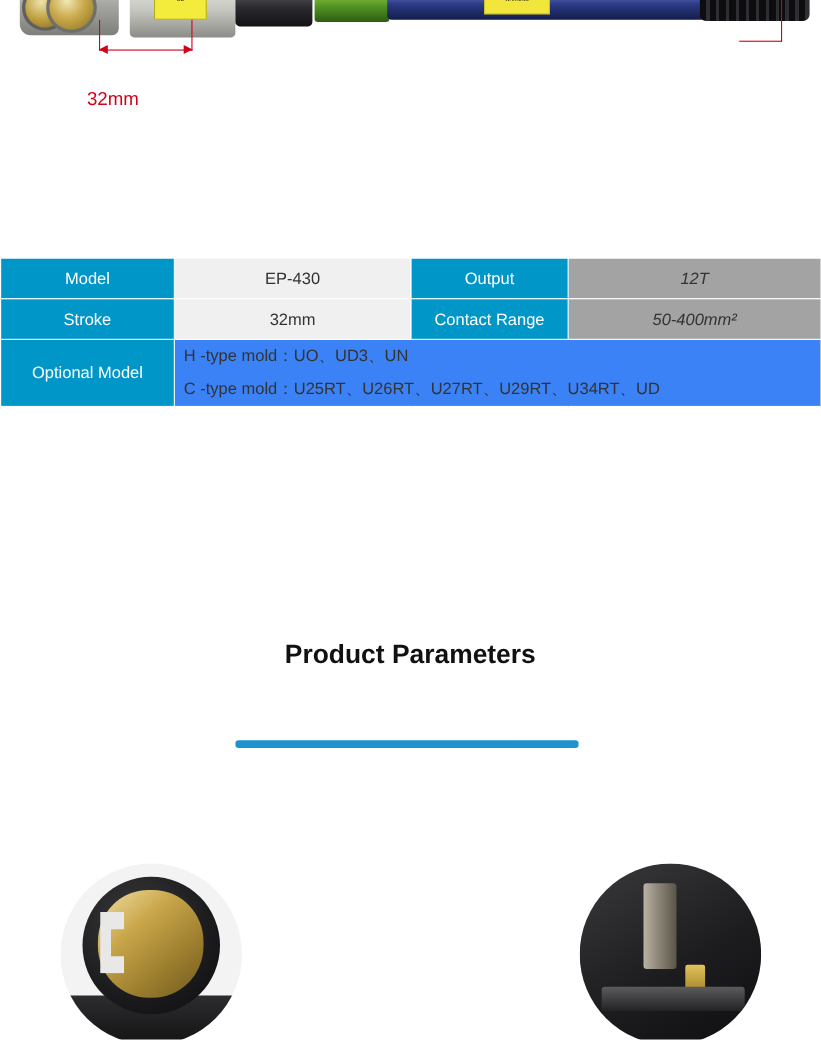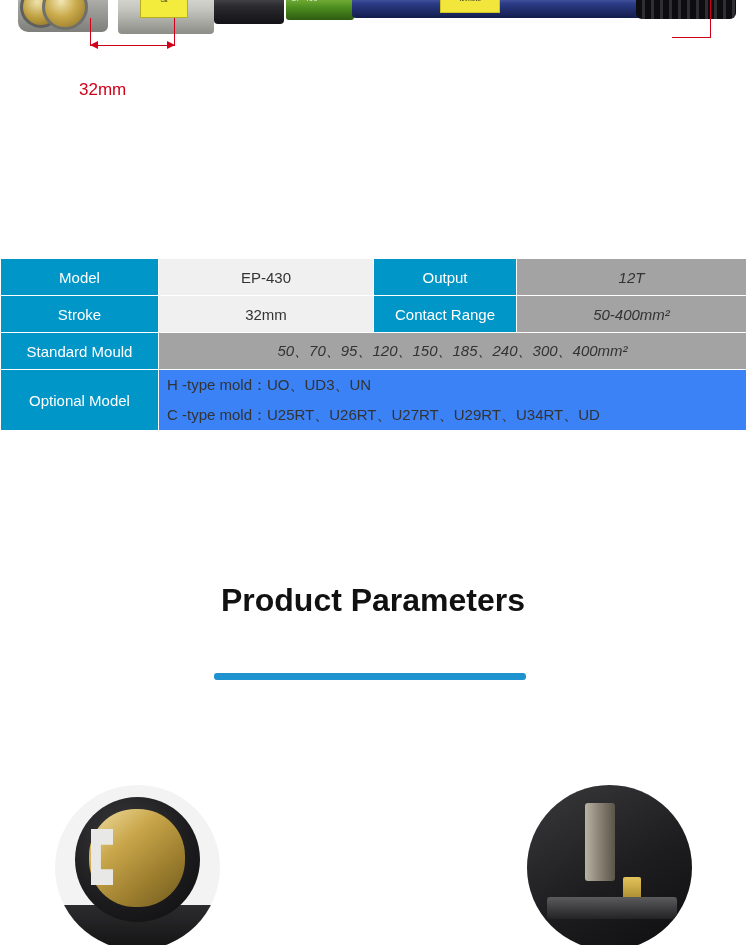--- a/index.html
+++ b/index.html
@@ -216,21 +216,21 @@
     top: 37px;
     width: 39px;
     height: 1px;
     background: #d0021b;
   }
 
   
   .spec-table {
     position: absolute;
     left: 0;
-    top: 258px;
+    top: 234px;
     width: 746px;
     border-collapse: collapse;
     table-layout: fixed;
   }
   .spec-table td {
     border: 1px solid #ffffff;
     font-size: 15px;
     color: #333333;
     padding: 0;
     height: 36px;
@@ -261,21 +261,21 @@
     white-space: nowrap;
   }
 
   
   .section-title {
     position: absolute;
     left: 0;
     top: 582px;
     width: 746px;
     text-align: center;
-    font-size: 32px;
+    font-size: 24px;
     font-weight: bold;
     color: #111111;
     font-family: "Liberation Sans", sans-serif;
   }
   .section-underline {
     position: absolute;
     left: 214px;
     top: 673px;
     width: 312px;
     height: 7px;
@@ -424,24 +424,20 @@
       <td class="th-cell">Output</td>
       <td class="val-cell-white">12T</td>
     </tr>
     <tr>
       <td class="th-cell">Stroke</td>
       <td class="val-cell">32mm</td>
       <td class="th-cell">Contact Range</td>
       <td class="val-cell-white">50-400mm²</td>
     </tr>
     <tr>
-      <td class="th-cell">Standard Mould</td>
-      <td class="val-cell-white" colspan="3">50、70、95、120、150、185、240、300、400mm²</td>
-    </tr>
-    <tr>
       <td class="th-cell">Optional Model</td>
       <td class="optional-cell" colspan="3">
         <div class="optional-line">H -type mold：UO、UD3、UN</div>
         <div class="optional-line">C -type mold：U25RT、U26RT、U27RT、U29RT、U34RT、UD</div>
       </td>
     </tr>
   </tbody>
 </table>
 
 <div class="section-title">Product Parameters</div>

